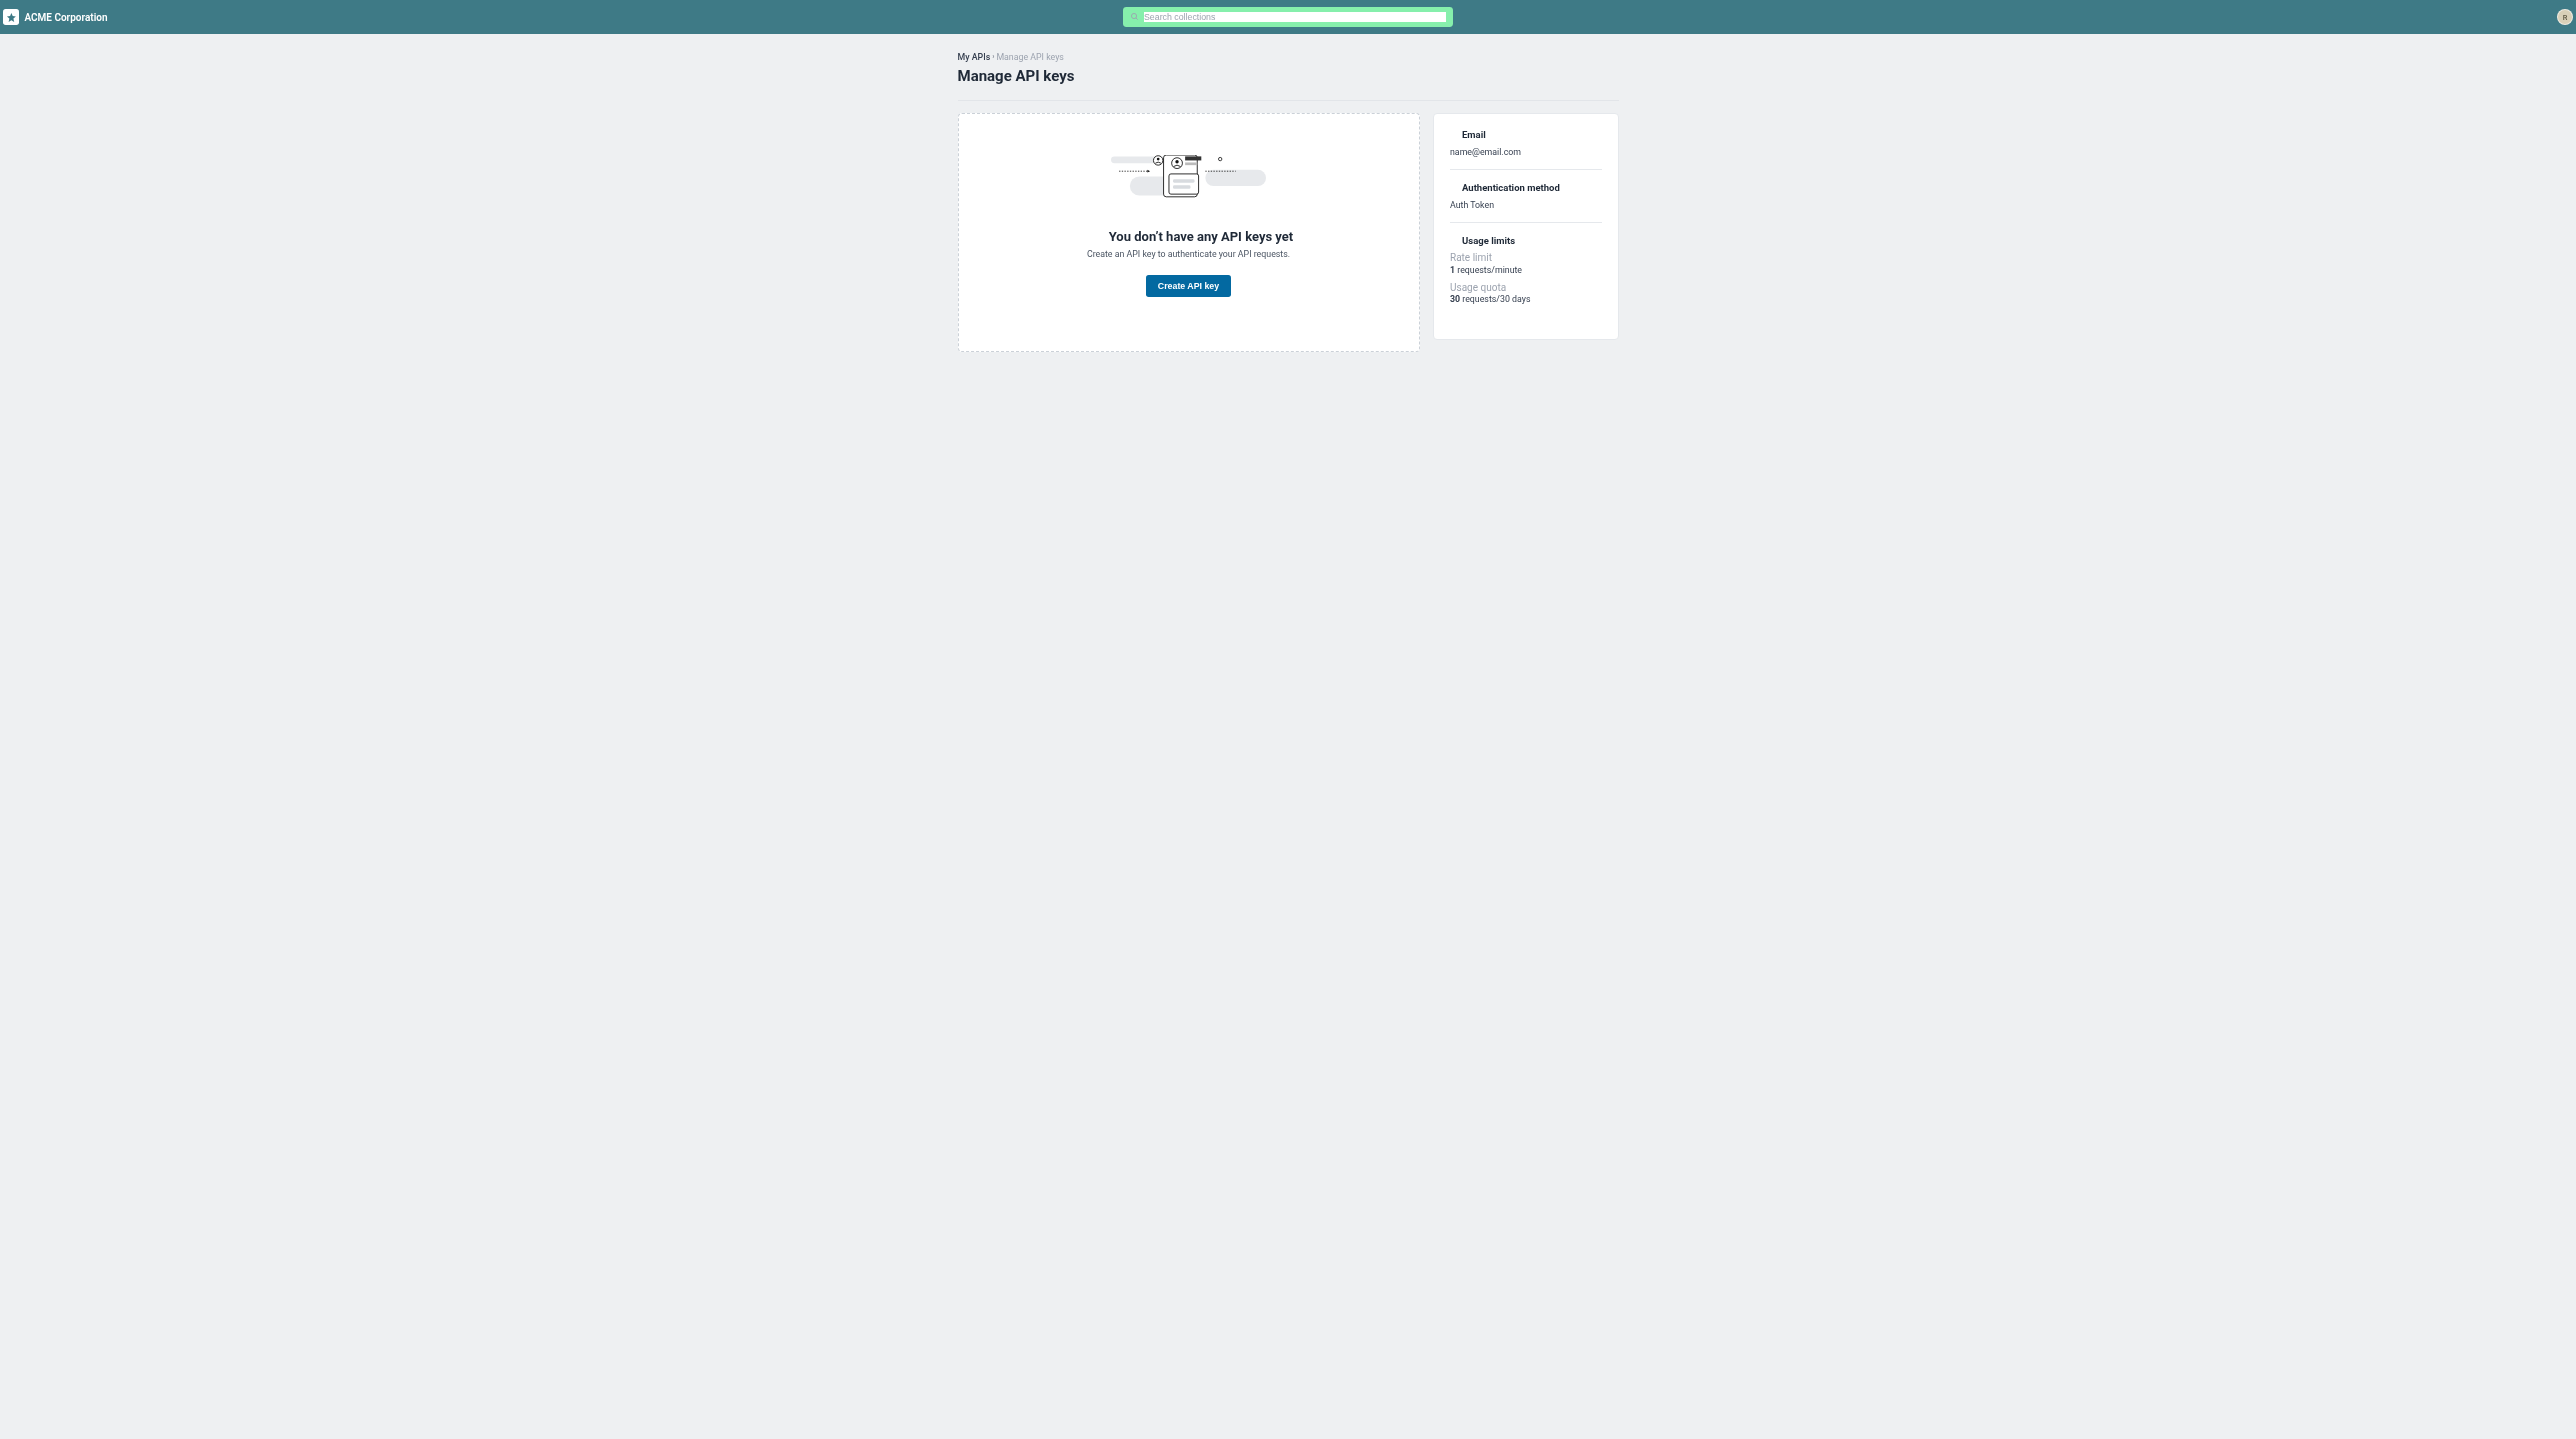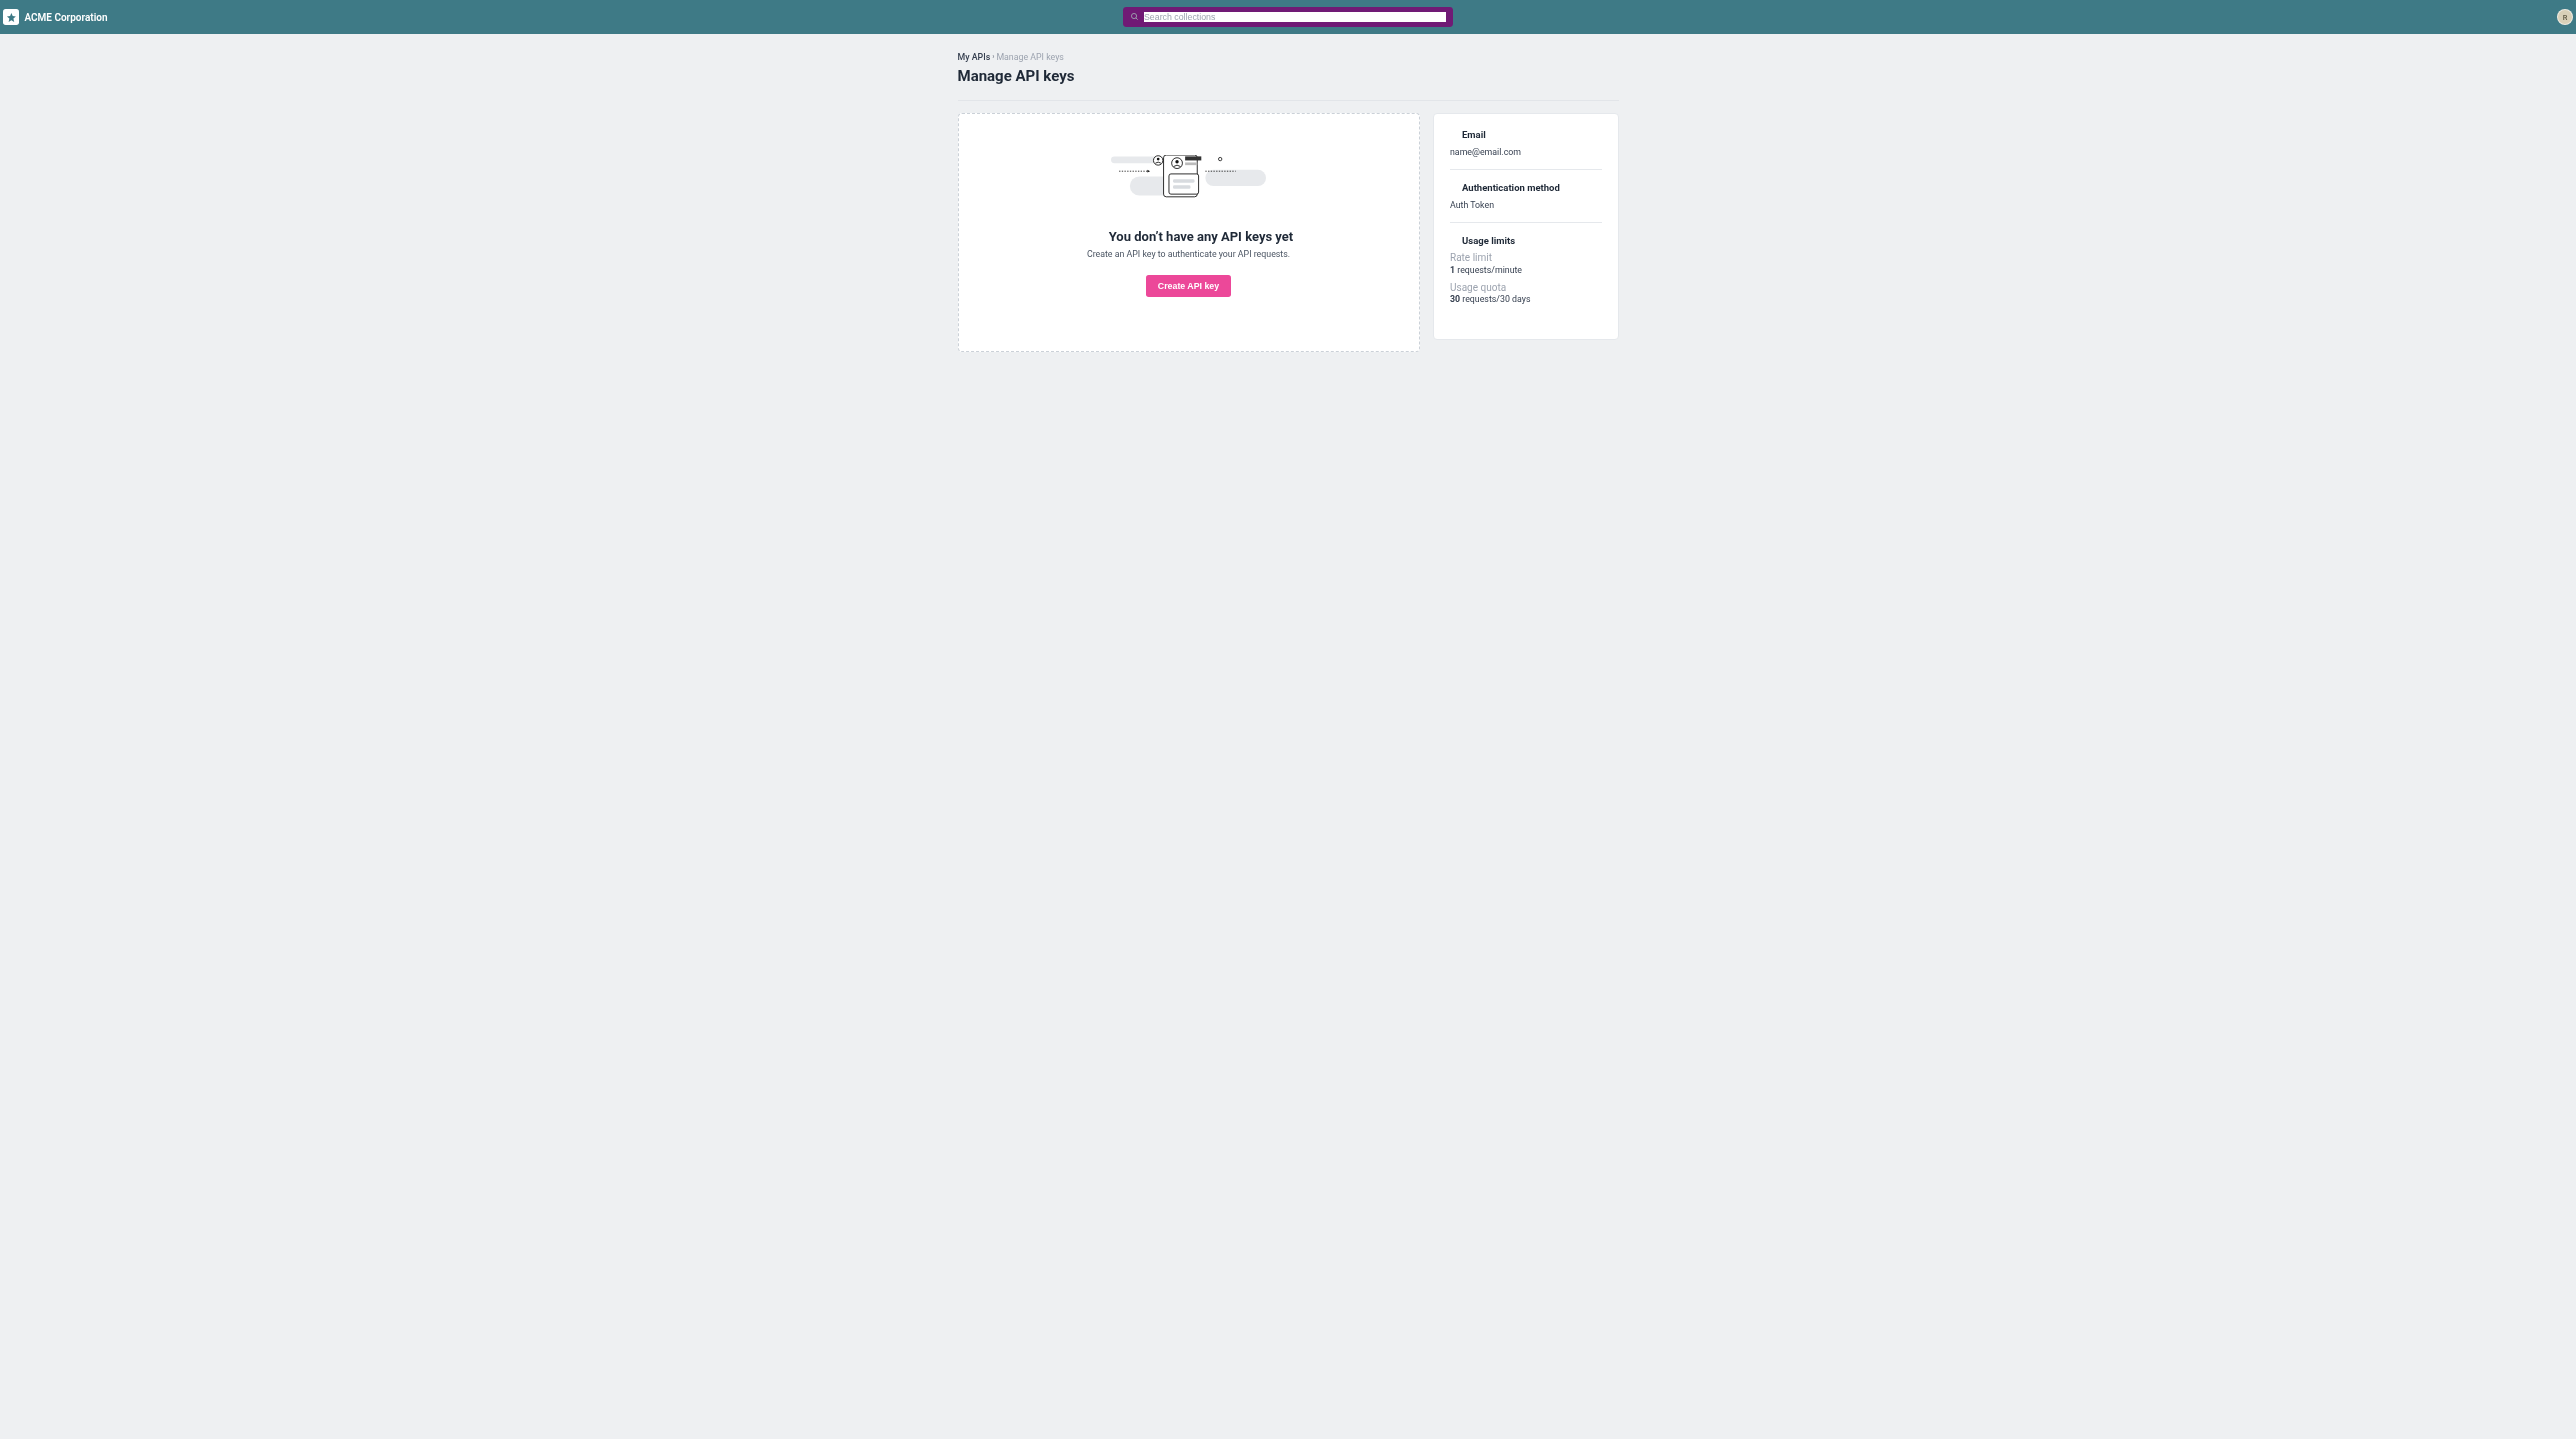--- a/index.html
+++ b/index.html
@@ -36,21 +36,21 @@
       font-weight: 600;
       font-size: 10px;
     }
     .search-wrap {
       position: absolute;
       left: 50%;
       transform: translateX(-50%);
       width: 330px;
     }
     .search-box {
-      background: #701a75;
+      background: #86efac;
       border-radius: 3.4px;
       height: 20px;
       display: flex;
       align-items: center;
       padding: 0 6.8px;
       gap: 5.4px;
     }
     .search-box input {
       border: none;
       outline: none;
@@ -127,21 +127,21 @@
       color: #1f2937;
       margin-bottom: 5.4px;
       margin-left: 25px;
     }
     .empty-sub {
       font-size: 8.8px;
       color: #4b5563;
       margin-bottom: 16px;
     }
     .btn-primary {
-      background: #ec4899;
+      background: #0369a1;
       color: #fff;
       border: none;
       border-radius: 2.7px;
       padding: 6px 12px;
       font-size: 8.8px;
       font-weight: 600;
       cursor: pointer;
     }
     .card-side {
       flex: 1;

